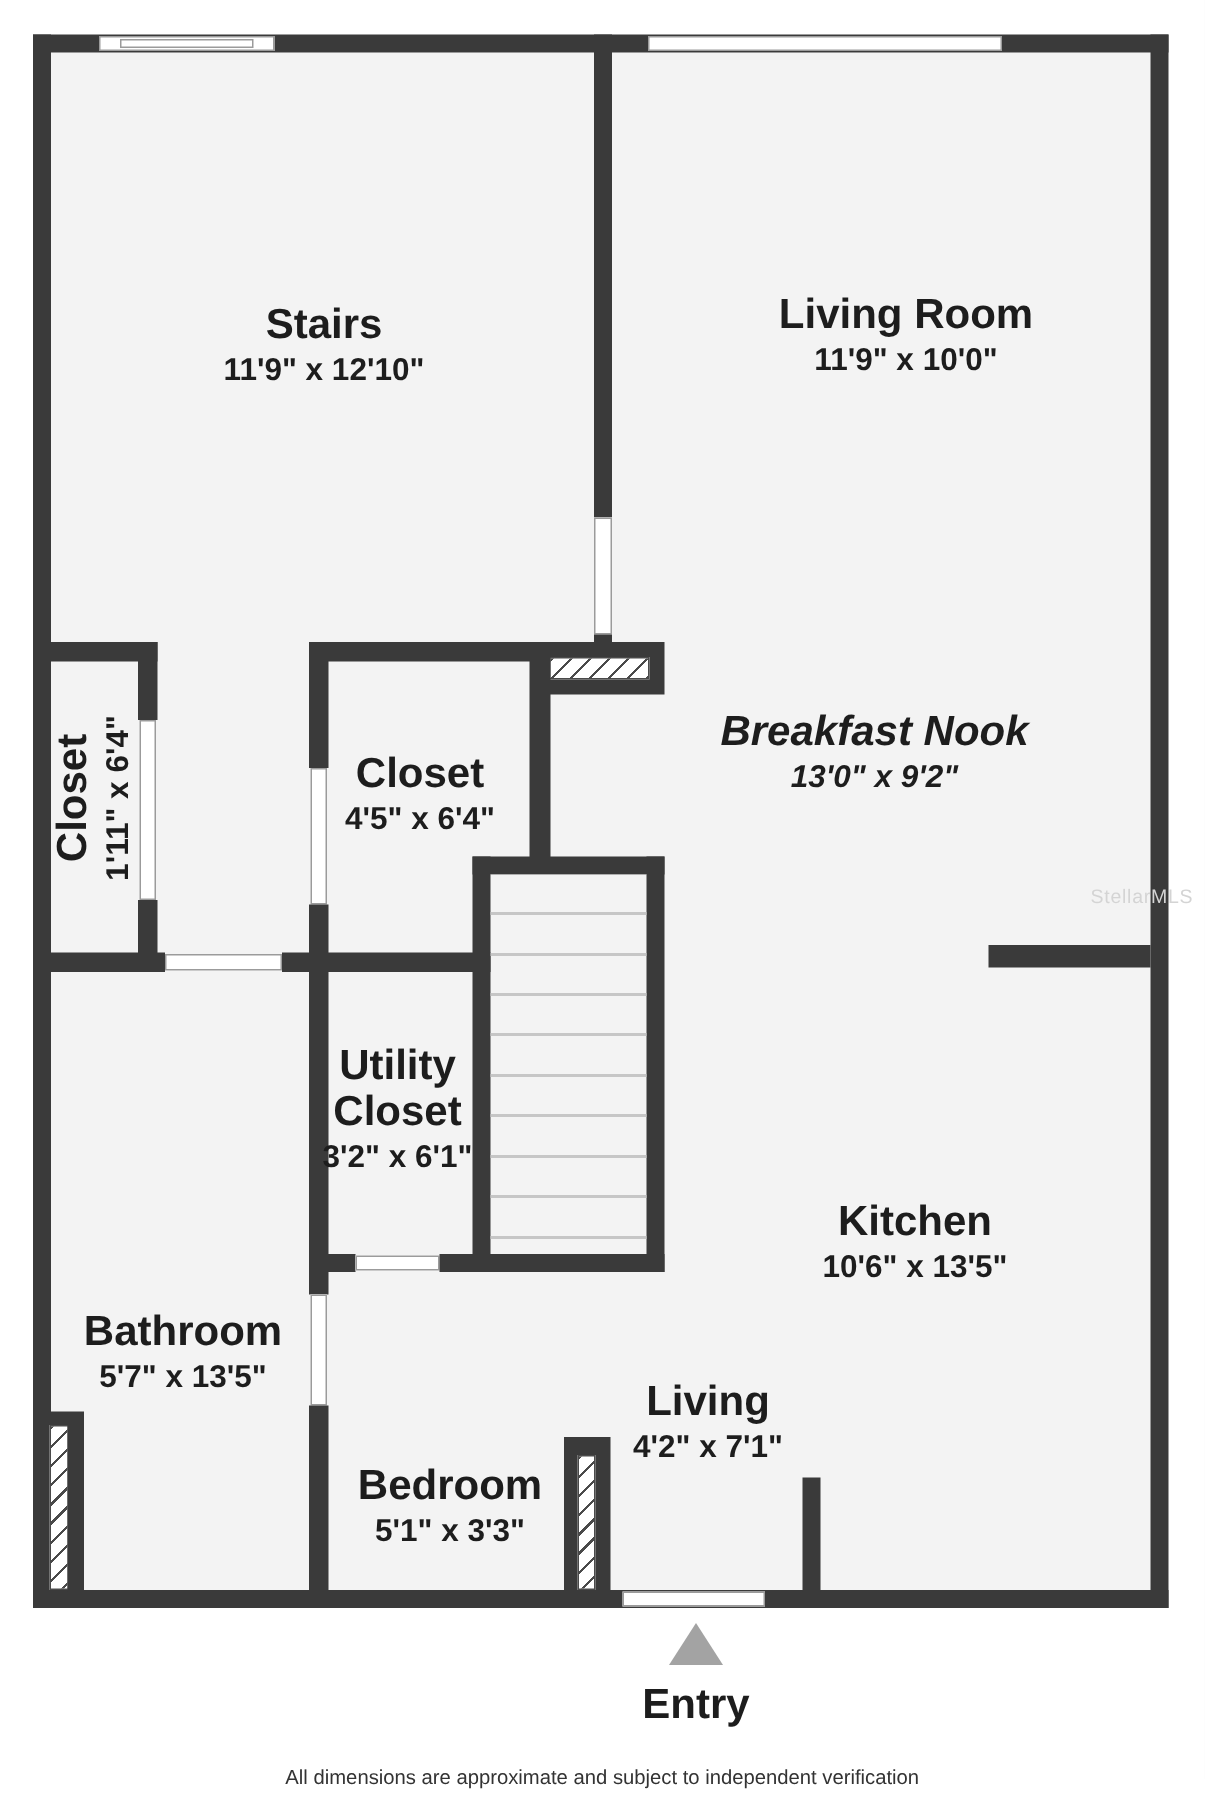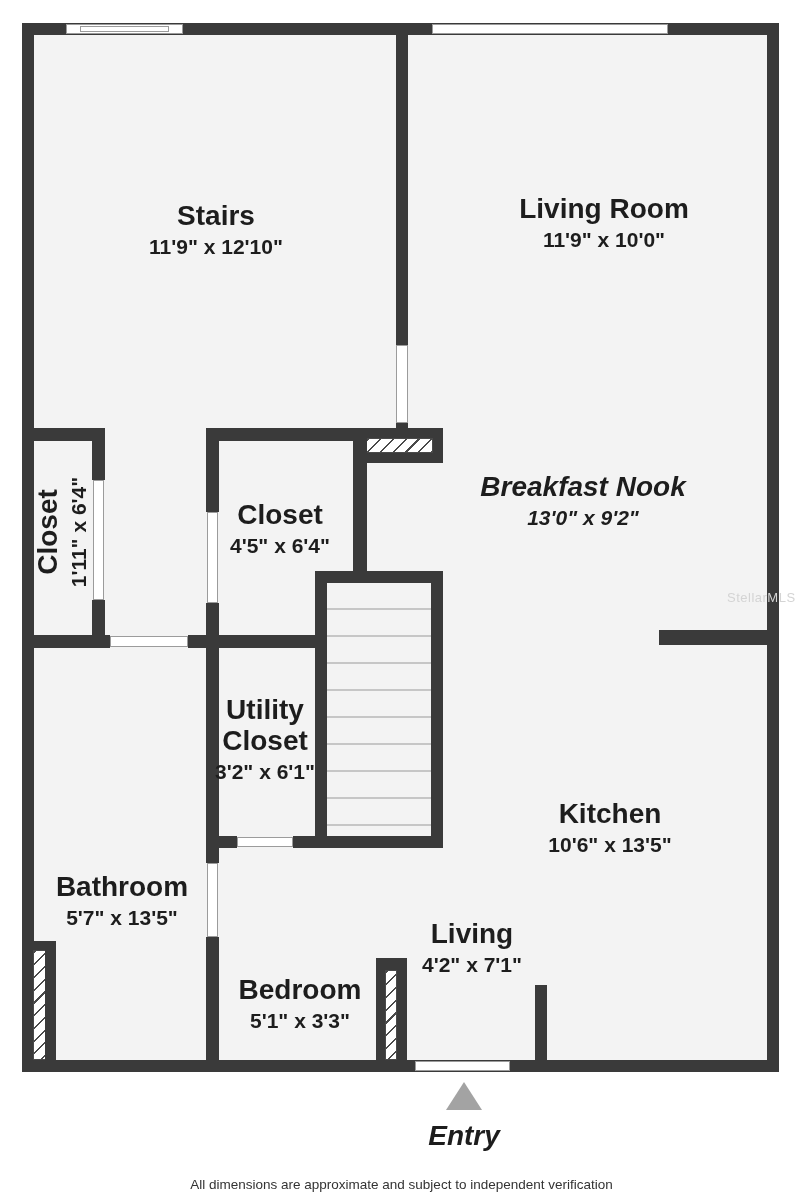--- a/index.html
+++ b/index.html
@@ -143,19 +143,19 @@
     <div class="name">Bedroom</div>
     <div class="dims">5'1" x 3'3"</div>
   </div>
 
   <div class="room-label lbl" style="left:472px;top:949px;">
     <div class="name">Living</div>
     <div class="dims">4'2" x 7'1"</div>
   </div>
 
   <div class="tri" style="left:446px;top:1082px;"></div>
-  <div class="entry-label lbl" style="left:464px;top:1120px;font-style:italic;">Entry</div>
+  <div class="entry-label lbl" style="left:464px;top:1120px;">Entry</div>
 
   <div class="watermark" style="left:727px;top:590px;">StellarMLS</div>
 
   <div class="footer">All dimensions are approximate and subject to independent verification</div>
 
 </div>
 
 </body></html>

